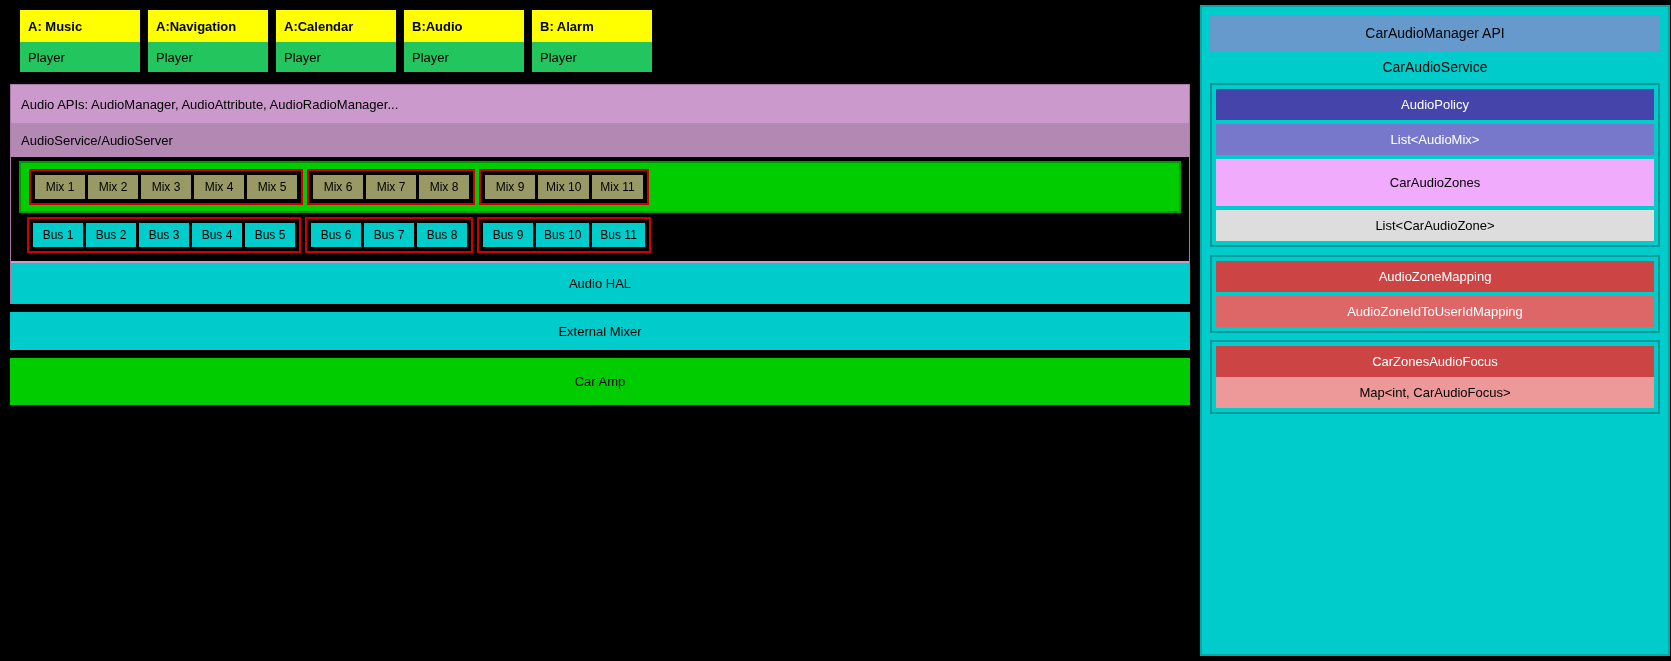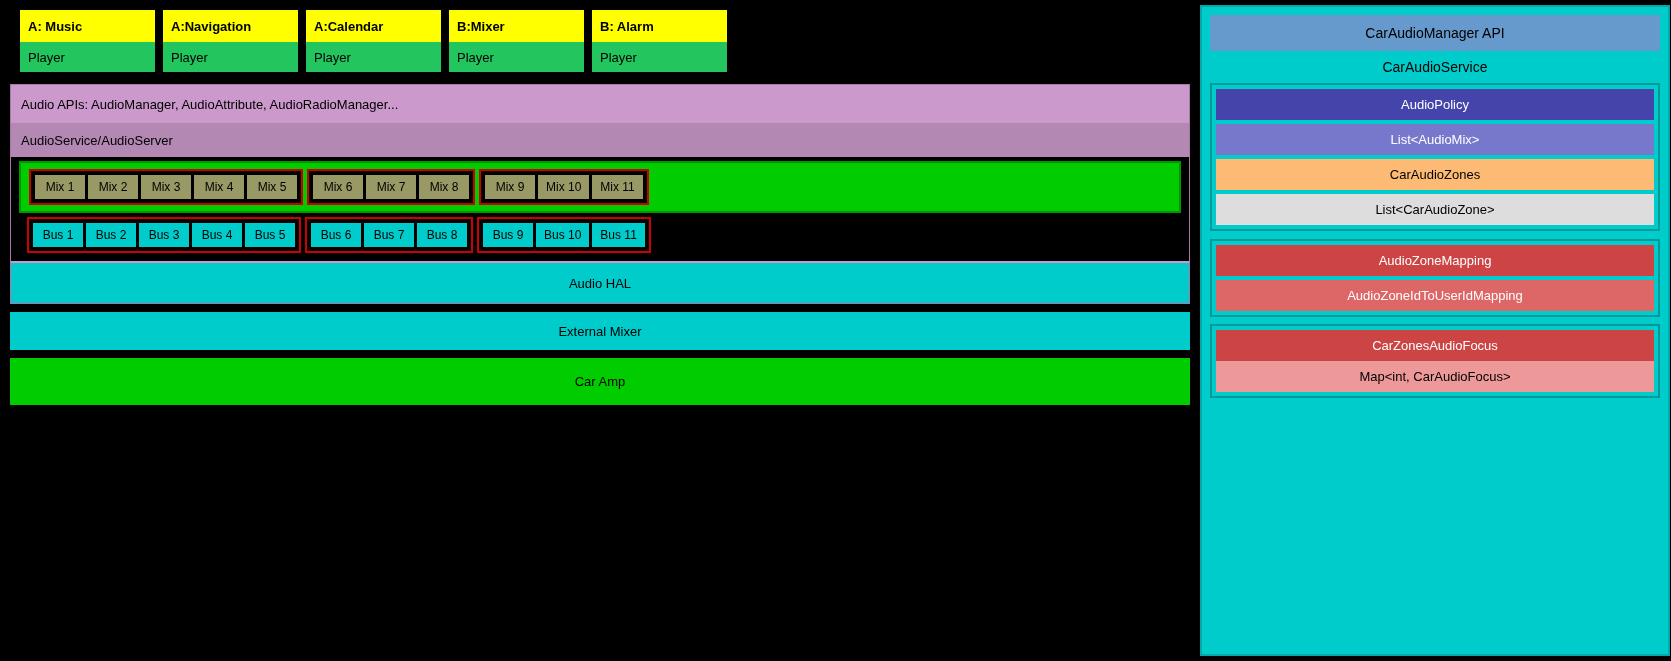--- a/index.html
+++ b/index.html
@@ -24,21 +24,21 @@
     
     .app-row {
       display: flex;
       gap: 8px;
       margin-bottom: 12px;
       margin-left: 10px;
     }
     .app-box {
       display: flex;
       flex-direction: column;
-      width: 135px;
+      width: 120px;
     }
     .app-label {
       background: #ffff00;
       color: #000;
       font-weight: bold;
       padding: 4px 8px;
       font-size: 13px;
       min-height: 32px;
       display: flex;
       align-items: center;
@@ -212,24 +212,24 @@
       font-size: 13px;
     }
     .list-audio-mix-box {
       background: #7777cc;
       color: #fff;
       text-align: center;
       padding: 8px;
       font-size: 13px;
     }
     .car-audio-zones-box {
-      background: #fdba74;
-      color: #000;
-      text-align: center;
-      padding: 8px;
+      background: #f0abfc;
+      color: #000;
+      text-align: center;
+      padding: 16px;
       font-size: 13px;
     }
     .list-car-audio-zone-box {
       background: #dddddd;
       color: #000;
       text-align: center;
       padding: 8px;
       font-size: 13px;
     }
 
@@ -301,21 +301,21 @@
     </div>
       <div class="app-box">
       <div class="app-label">A:Navigation</div>
       <div class="app-player">Player</div>
     </div>
       <div class="app-box">
       <div class="app-label">A:Calendar</div>
       <div class="app-player">Player</div>
     </div>
       <div class="app-box">
-      <div class="app-label">B:Mixer</div>
+      <div class="app-label">B:Audio</div>
       <div class="app-player">Player</div>
     </div>
       <div class="app-box">
       <div class="app-label">B: Alarm</div>
       <div class="app-player">Player</div>
     </div>
     </div>
 
   <div class="diagram-inner">
     <div class="audio-apis-layer">

